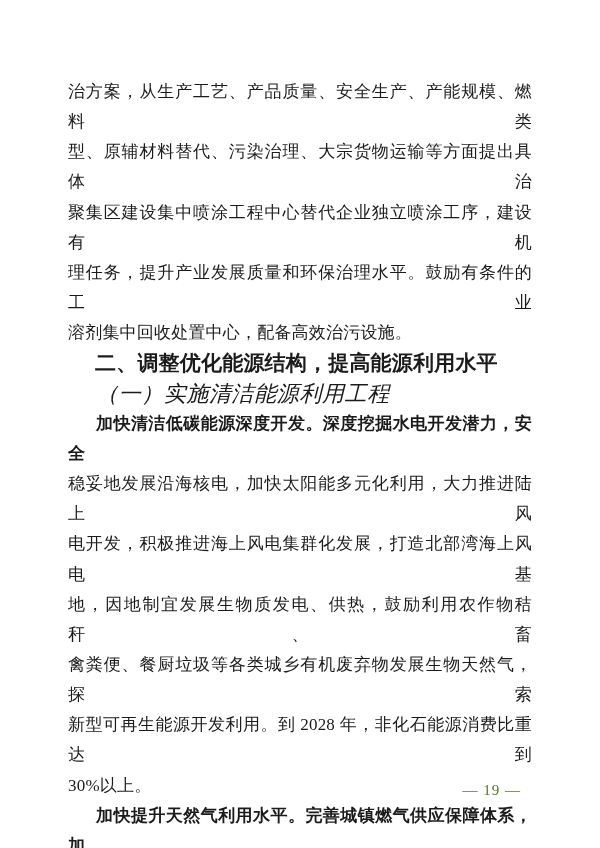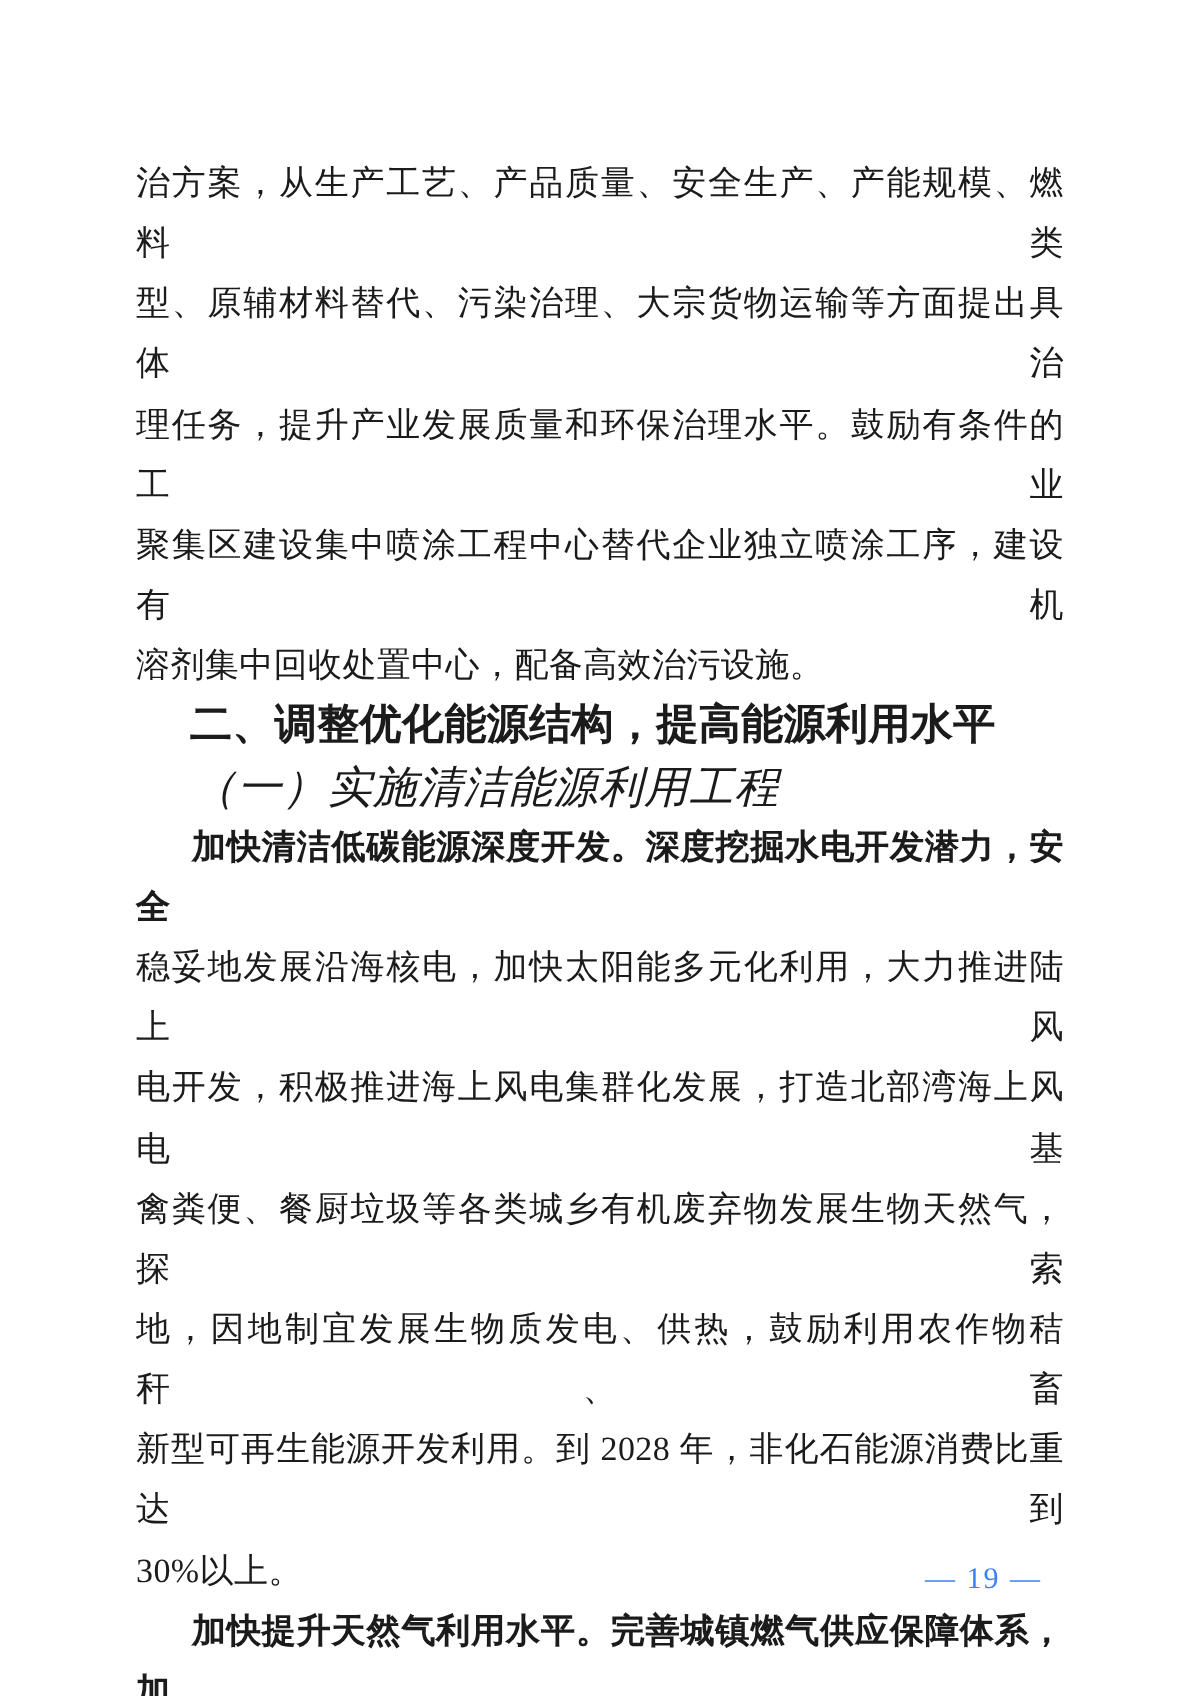--- a/index.html
+++ b/index.html
@@ -57,47 +57,47 @@
     text-align-last: left;
     letter-spacing: 0.6px;
   }
   .pagenum {
     position: absolute;
     top: 780px;
     right: 79px;
     font-size: 15px;
     line-height: 20px;
     letter-spacing: 1px;
-    color: #3b82f6;
+    color: #4d7c0f;
   }
 </style>
 </head>
 <body>
 
 <div class="page">
   <div class="textblock">
 
     <div>
       <div class="line">治方案，从生产工艺、产品质量、安全生产、产能规模、燃料类</div>
       <div class="line">型、原辅材料替代、污染治理、大宗货物运输等方面提出具体治</div>
+      <div class="line">聚集区建设集中喷涂工程中心替代企业独立喷涂工序，建设有机</div>
       <div class="line">理任务，提升产业发展质量和环保治理水平。鼓励有条件的工业</div>
-      <div class="line">聚集区建设集中喷涂工程中心替代企业独立喷涂工序，建设有机</div>
       <div class="line last">溶剂集中回收处置中心，配备高效治污设施。</div>
     </div>
 
     <div class="heading">二、调整优化能源结构，提高能源利用水平</div>
 
     <div class="subheading">（一）实施清洁能源利用工程</div>
 
     <div>
       <div class="line indent">加快清洁低碳能源深度开发。深度挖掘水电开发潜力，安全</div>
       <div class="line">稳妥地发展沿海核电，加快太阳能多元化利用，大力推进陆上风</div>
       <div class="line">电开发，积极推进海上风电集群化发展，打造北部湾海上风电基</div>
+      <div class="line">地，因地制宜发展生物质发电、供热，鼓励利用农作物秸秆、畜</div>
       <div class="line">禽粪便、餐厨垃圾等各类城乡有机废弃物发展生物天然气，探索</div>
-      <div class="line">地，因地制宜发展生物质发电、供热，鼓励利用农作物秸秆、畜</div>
       <div class="line">新型可再生能源开发利用。到 2028 年，非化石能源消费比重达到</div>
       <div class="line last">30%以上。</div>
     </div>
 
     <div>
       <div class="line indent">加快提升天然气利用水平。完善城镇燃气供应保障体系，加</div>
 
     </div>
 
   </div>

